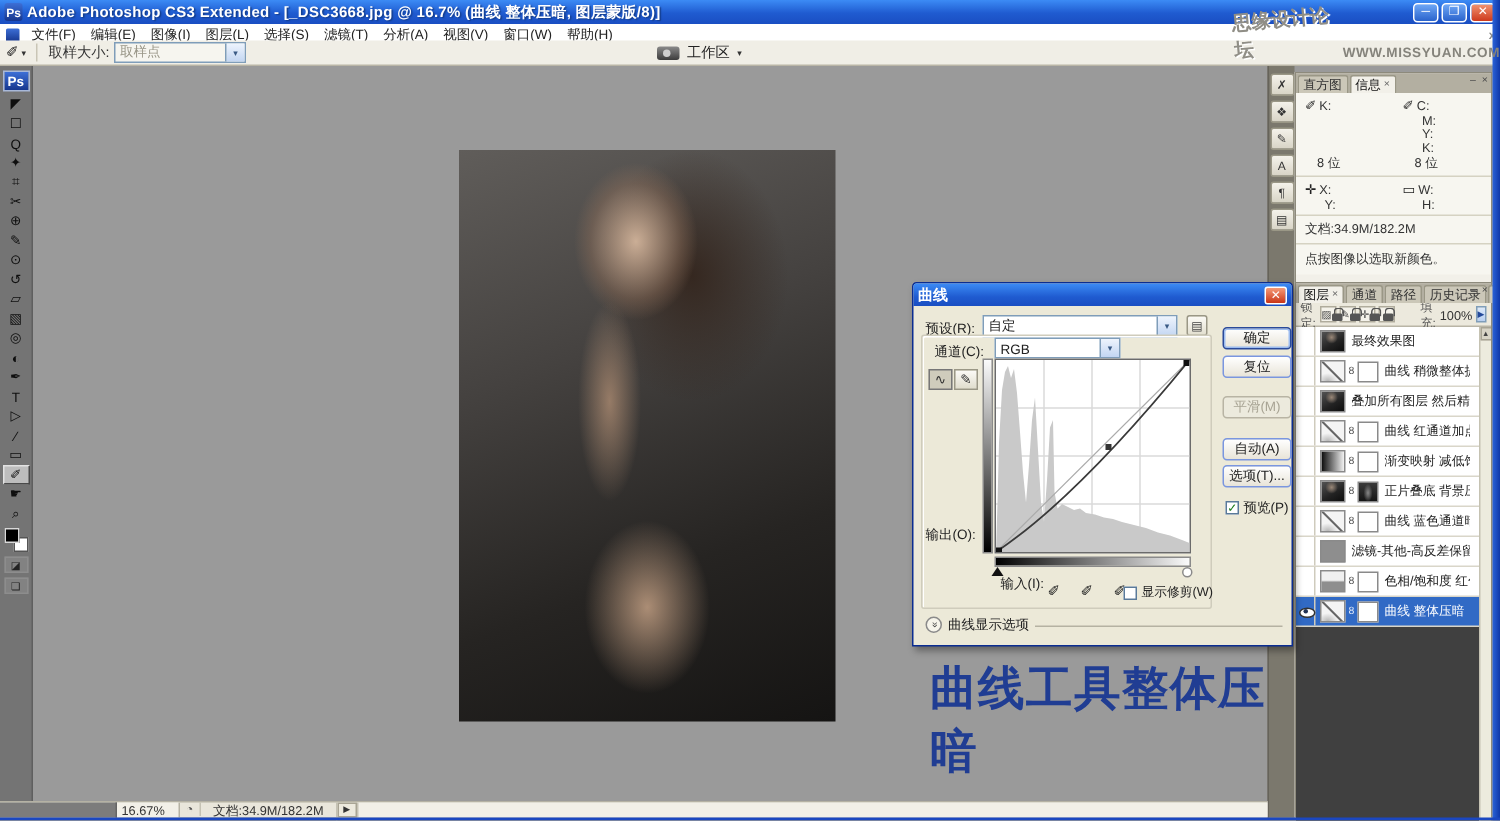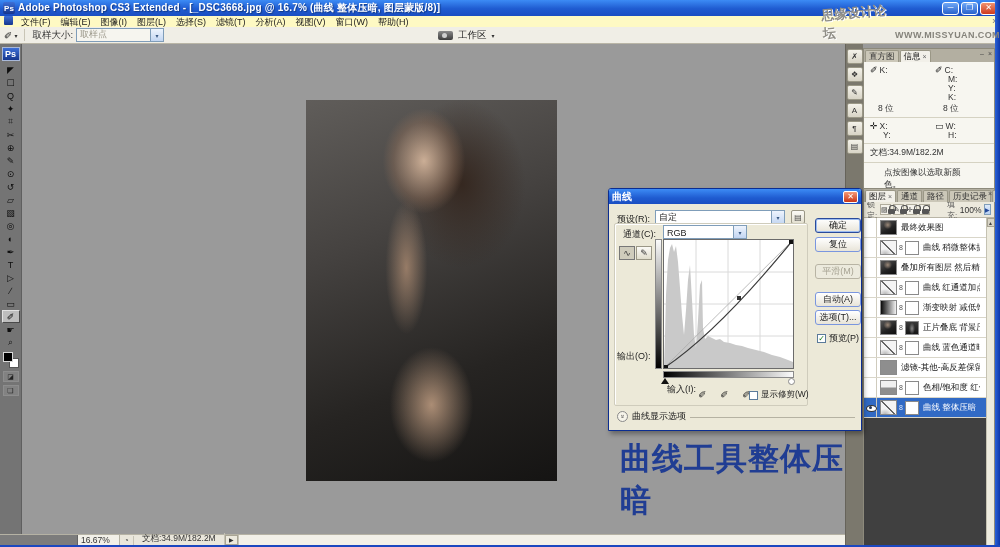--- a/index.html
+++ b/index.html
@@ -8,21 +8,21 @@
 
 
 .titlebar{position:absolute;left:0;top:0;width:1000px;height:16px;background:linear-gradient(180deg,#3c8bf5 0%,#1f5bd0 55%,#1a4ec2 100%);display:flex;align-items:center;gap:3px;padding:0 3px;z-index:30}
 .app-icon{width:12px;height:12px;background:linear-gradient(#3d6fd6,#16368e);color:#fff;font-size:8px;font-weight:bold;display:flex;align-items:center;justify-content:center;border-radius:2px;flex:none}
 .title-text{color:#fff;font-size:10px;font-weight:bold;white-space:nowrap;text-shadow:1px 1px 1px #123a86;letter-spacing:.2px}
 .win-btns{margin-left:auto;display:flex;gap:2px}
 .win-btn{width:17px;height:13px;border:1px solid #fff;border-radius:3px;color:#fff;font-size:8px;line-height:10px;text-align:center;background:linear-gradient(#6ea7f6,#2a63cc);cursor:default}
 .win-btn.close{background:linear-gradient(#f0926f,#ce3a1d)}
 
 
-.menubar{position:absolute;left:0;top:16px;width:1000px;height:15px;background:#fef9c3;border-bottom:1px solid #d9d6c9;display:flex;font-size:9px;color:#222;padding-left:1px;z-index:20}
+.menubar{position:absolute;left:0;top:16px;width:1000px;height:15px;background:#ffffff;border-bottom:1px solid #d9d6c9;display:flex;align-items:center;font-size:9px;color:#222;padding-left:1px;z-index:20}
 .doc-icon{width:9px;height:9px;background:linear-gradient(#3d6fd6,#16368e);margin:0 3px;border-radius:1px;flex:none}
 .menu-item{padding:0 5px;white-space:nowrap}
 .doc-close{margin-left:auto;margin-right:3px;color:#8a8a8a;font-size:8px;font-weight:bold}
 
 
 .optionsbar{position:absolute;left:0;top:27px;width:1000px;height:17px;background:#f0eee6;border-bottom:1px solid #b9b5a6;display:flex;align-items:center;gap:3px;padding-left:4px;z-index:20}
 .tool-box{display:flex;align-items:center;gap:2px;font-size:10px;color:#222}
 .tiny-caret{font-size:6px;color:#333}
 .vsep{width:1px;height:12px;background:#c9c5b6;margin:0 4px}
 .opt-label{font-size:9.5px;color:#333}
@@ -104,21 +104,21 @@
 
 .info-body{font-size:8.5px;color:#333;background:#f7f6f0}
 .info-sec{border-bottom:1px solid #d5d2c2;display:flex;position:relative}
 .info-col{width:50%;padding:3px 2px 2px 6px;position:relative}
 .info-col+.info-col{border-left:none}
 .ddag{font-size:9px;margin-right:2px;color:#222}
 .bits{position:absolute;bottom:2px;left:14px}
 .cmyk-line{line-height:9px;padding-left:13px}
 .cmyk-first{display:flex;align-items:flex-start}
 .doc-line{padding:3px 6px;border-bottom:1px solid #d5d2c2}
-.hint-line{padding:4px 20px}
+.hint-line{padding:4px 6px}
 
 
 .blend-row{height:19px;display:flex;align-items:center;gap:3px;padding:0 3px;background:#ece9dd;border-bottom:1px solid #d8d5c6}
 .blend-row .combo{width:46px;height:13px}
 .small-lab{font-size:8px;color:#555}
 .val-box{font-size:8.5px;color:#333}
 .spin{width:11px;height:11px;border:1px solid #7f9db9;background:linear-gradient(#dce9fa,#b8cff0);display:flex;align-items:center;justify-content:center;font-size:6px;color:#23499a}
 .lock-row{height:16px;display:flex;align-items:center;gap:2px;padding:0 3px;background:#ece9dd;border-bottom:1px solid #b9b5a6}
 .lockicon{width:11px;height:11px;border:1px solid #b0ac9c;background:#f4f2ea;display:flex;align-items:center;justify-content:center;font-size:7px;color:#444}
 .layer-list{position:relative;background:#404040;height:372px;overflow:hidden;border-bottom:1px solid #ef4444}
@@ -148,21 +148,21 @@
 .mini-lock{position:relative;width:7px;height:9px;display:inline-block}
 .mini-lock::before{content:"";position:absolute;left:1px;top:0;width:5px;height:5px;border:1px solid #555;border-bottom:none;border-radius:3px 3px 0 0}
 .mini-lock::after{content:"";position:absolute;left:0;top:4px;width:7px;height:5px;background:#555;border-radius:1px}
 .list-scroll{position:absolute;right:0;top:0;width:8px;height:100%;background:#edebde;border-left:1px solid #c5c2b2;display:flex;flex-direction:column;justify-content:space-between;align-items:center}
 .scr-btn{width:8px;height:9px;background:#d8d4c6;border:1px solid #a8a494;font-size:5px;color:#444;display:flex;align-items:center;justify-content:center}
 .layers-footer{height:16px;background:#ece9dd;display:flex;align-items:center;justify-content:flex-end;gap:5px;padding-right:8px;font-size:8px;color:#444}
 .foot-ic{font-style:normal}
 .foot-ic[data-name="layer-style-icon"]{font-style:italic;font-weight:bold;font-size:7px}
 
 
-.statusbar{position:absolute;left:0;top:534px;width:845px;height:11px;background:#e9e6db;border-top:1px solid #b5b2a4;display:flex;align-items:flex-end;font-size:8.5px;color:#333;z-index:12}
+.statusbar{position:absolute;left:0;top:534px;width:845px;height:11px;background:#e9e6db;border-top:1px solid #b5b2a4;display:flex;align-items:flex-start;font-size:8.5px;color:#333;z-index:12}
 .sb-dark{width:78px;height:100%;background:#7c7c7c;border-right:1px solid #646464;flex:none}
 .sb-zoom{width:42px;height:10px;background:#f2f0e8;border-right:1px solid #b5b2a4;display:flex;align-items:center;padding-left:3px;flex:none}
 .sb-ic{width:14px;text-align:center;color:#555;font-size:8px;border-right:1px solid #c5c2b4;flex:none}
 .sb-doc{padding:0 8px;border-right:1px solid #c5c2b4;white-space:nowrap}
 .sb-arrow{width:13px;height:10px;border:1px solid #a8a494;background:#ece9dd;text-align:center;font-size:6px;line-height:9px;color:#333;flex:none}
 .sb-track{flex:1;height:100%;background:#f2f0e8;border-left:1px solid #c5c2b4}
 
 
 .edge-right{position:absolute;left:995px;top:0;width:5px;height:547px;background:linear-gradient(90deg,#2a62d8,#0f37a8);z-index:40}
 .edge-bottom{position:absolute;left:0;top:545px;width:1000px;height:2px;background:#1b47c0;z-index:40}

